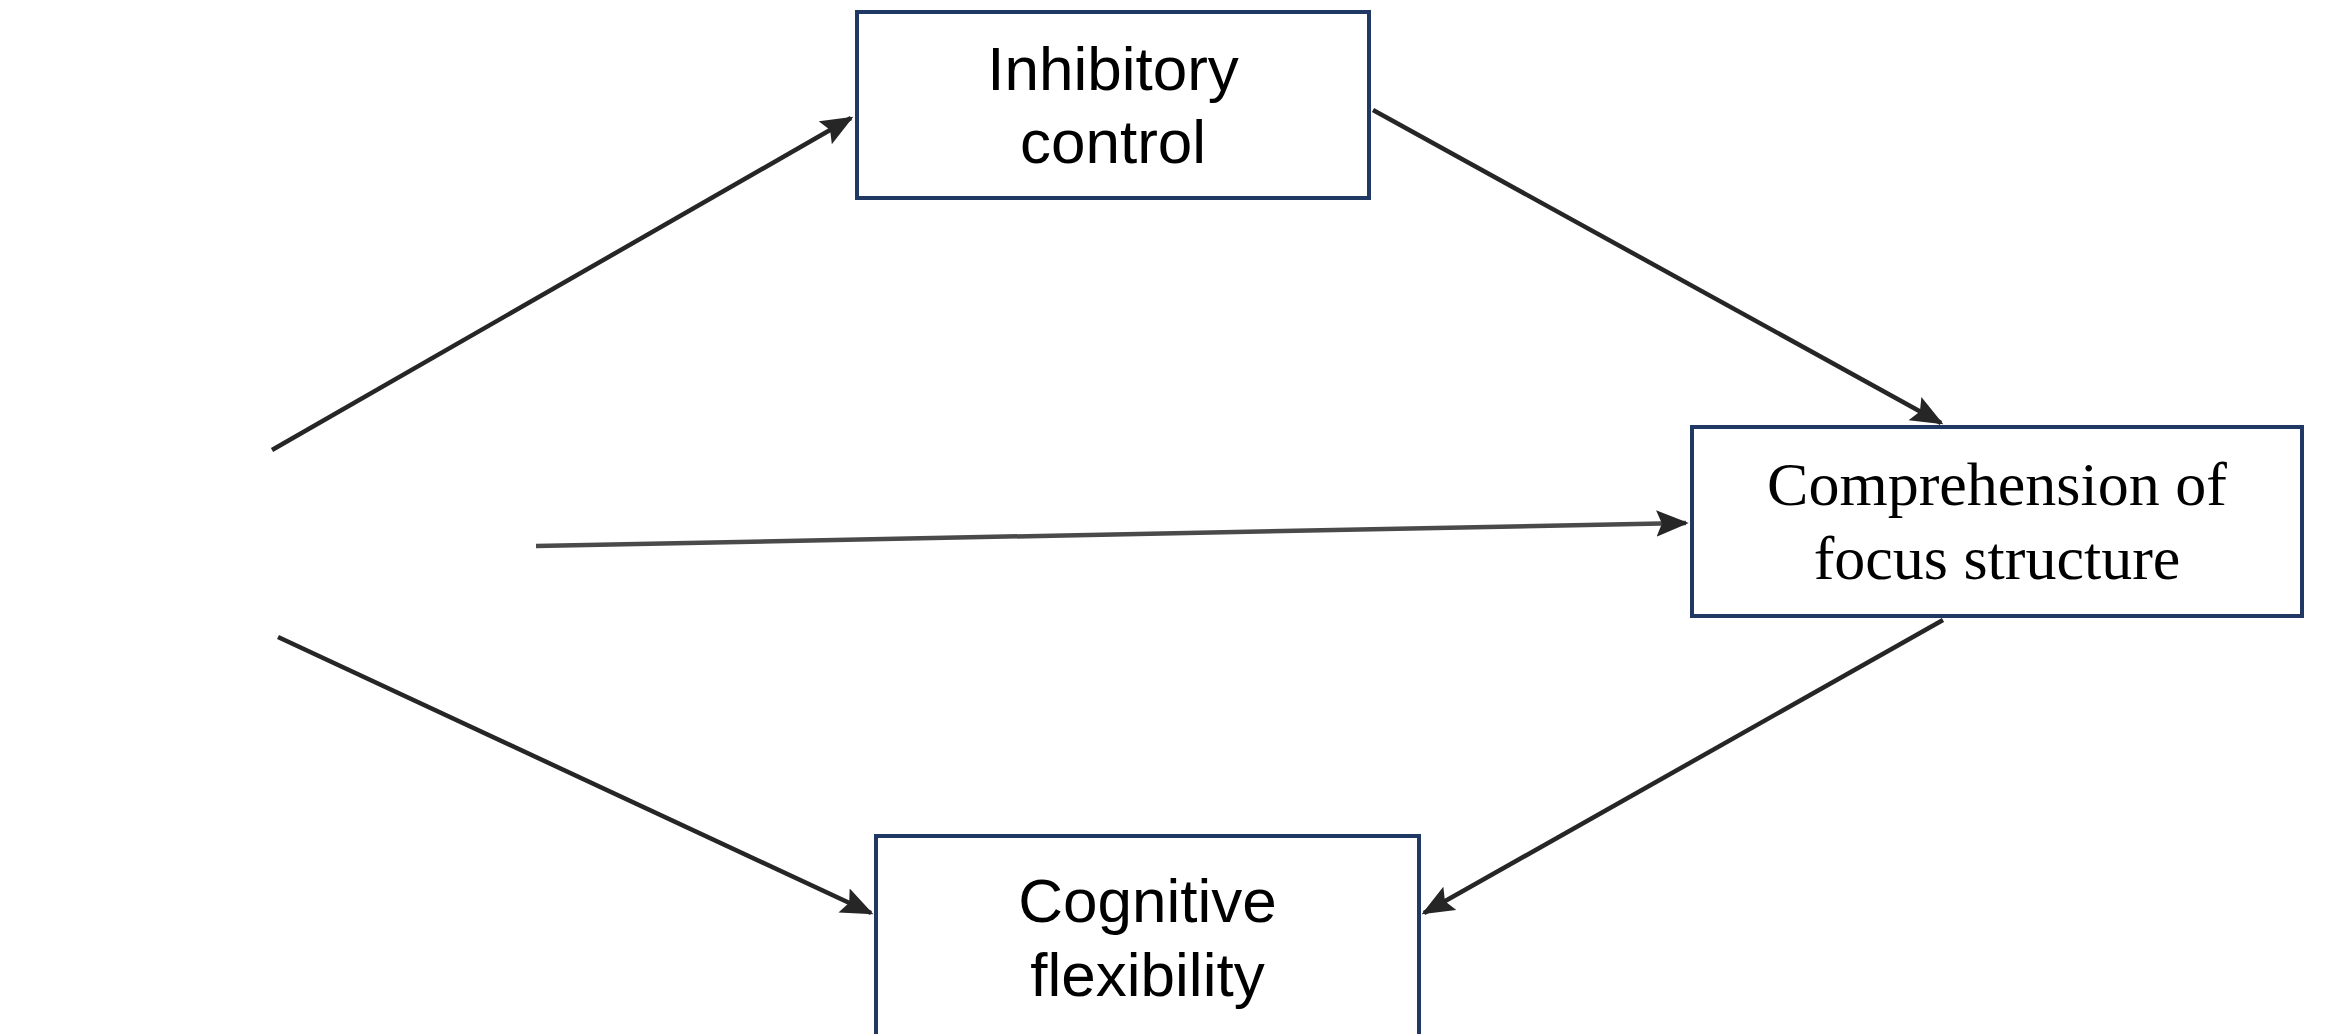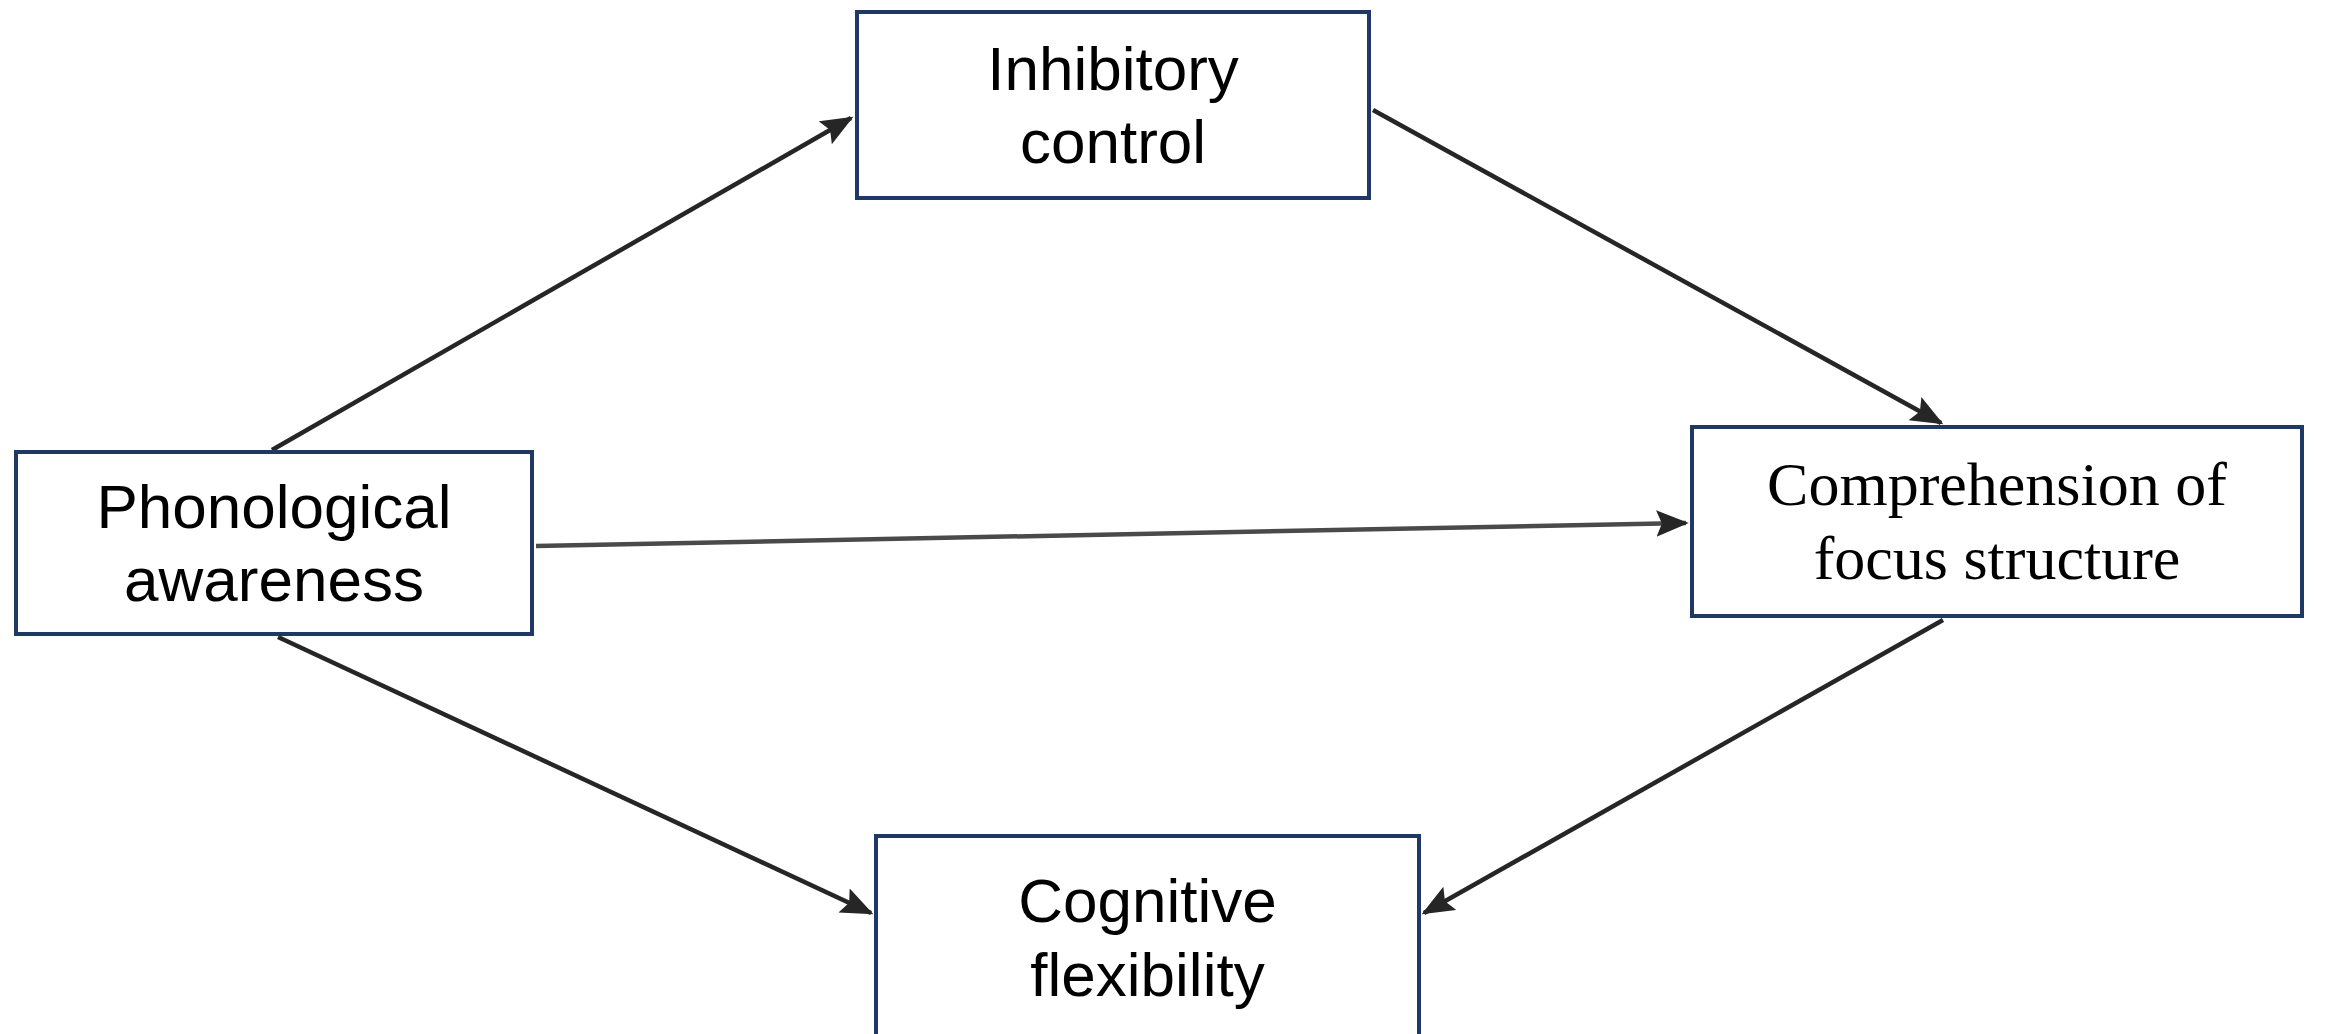--- a/index.html
+++ b/index.html
@@ -79,24 +79,20 @@
 
     <line x1="1373" y1="110" x2="1941" y2="423" stroke="#262626" stroke-width="4.5" marker-end="url(#arrowhead)"></line>
 
     <line x1="536" y1="546" x2="1686" y2="523" stroke="#4a4a4a" stroke-width="4.5" marker-end="url(#arrowhead)"></line>
 
     <line x1="278" y1="637" x2="871" y2="913" stroke="#262626" stroke-width="4.5" marker-end="url(#arrowhead)"></line>
 
     <line x1="1943" y1="620" x2="1424" y2="913" stroke="#262626" stroke-width="4.5" marker-end="url(#arrowhead)"></line>
   </svg>
 
-  <div class="node-box" id="node-phonological-awareness">
-    <span class="node-label">Phonological
-awareness</span>
-  </div>
 
   <div class="node-box" id="node-inhibitory-control">
     <span class="node-label">Inhibitory
 control</span>
   </div>
 
   <div class="node-box" id="node-comprehension-focus">
     <span class="node-label">Comprehension of
 focus structure</span>
   </div>

